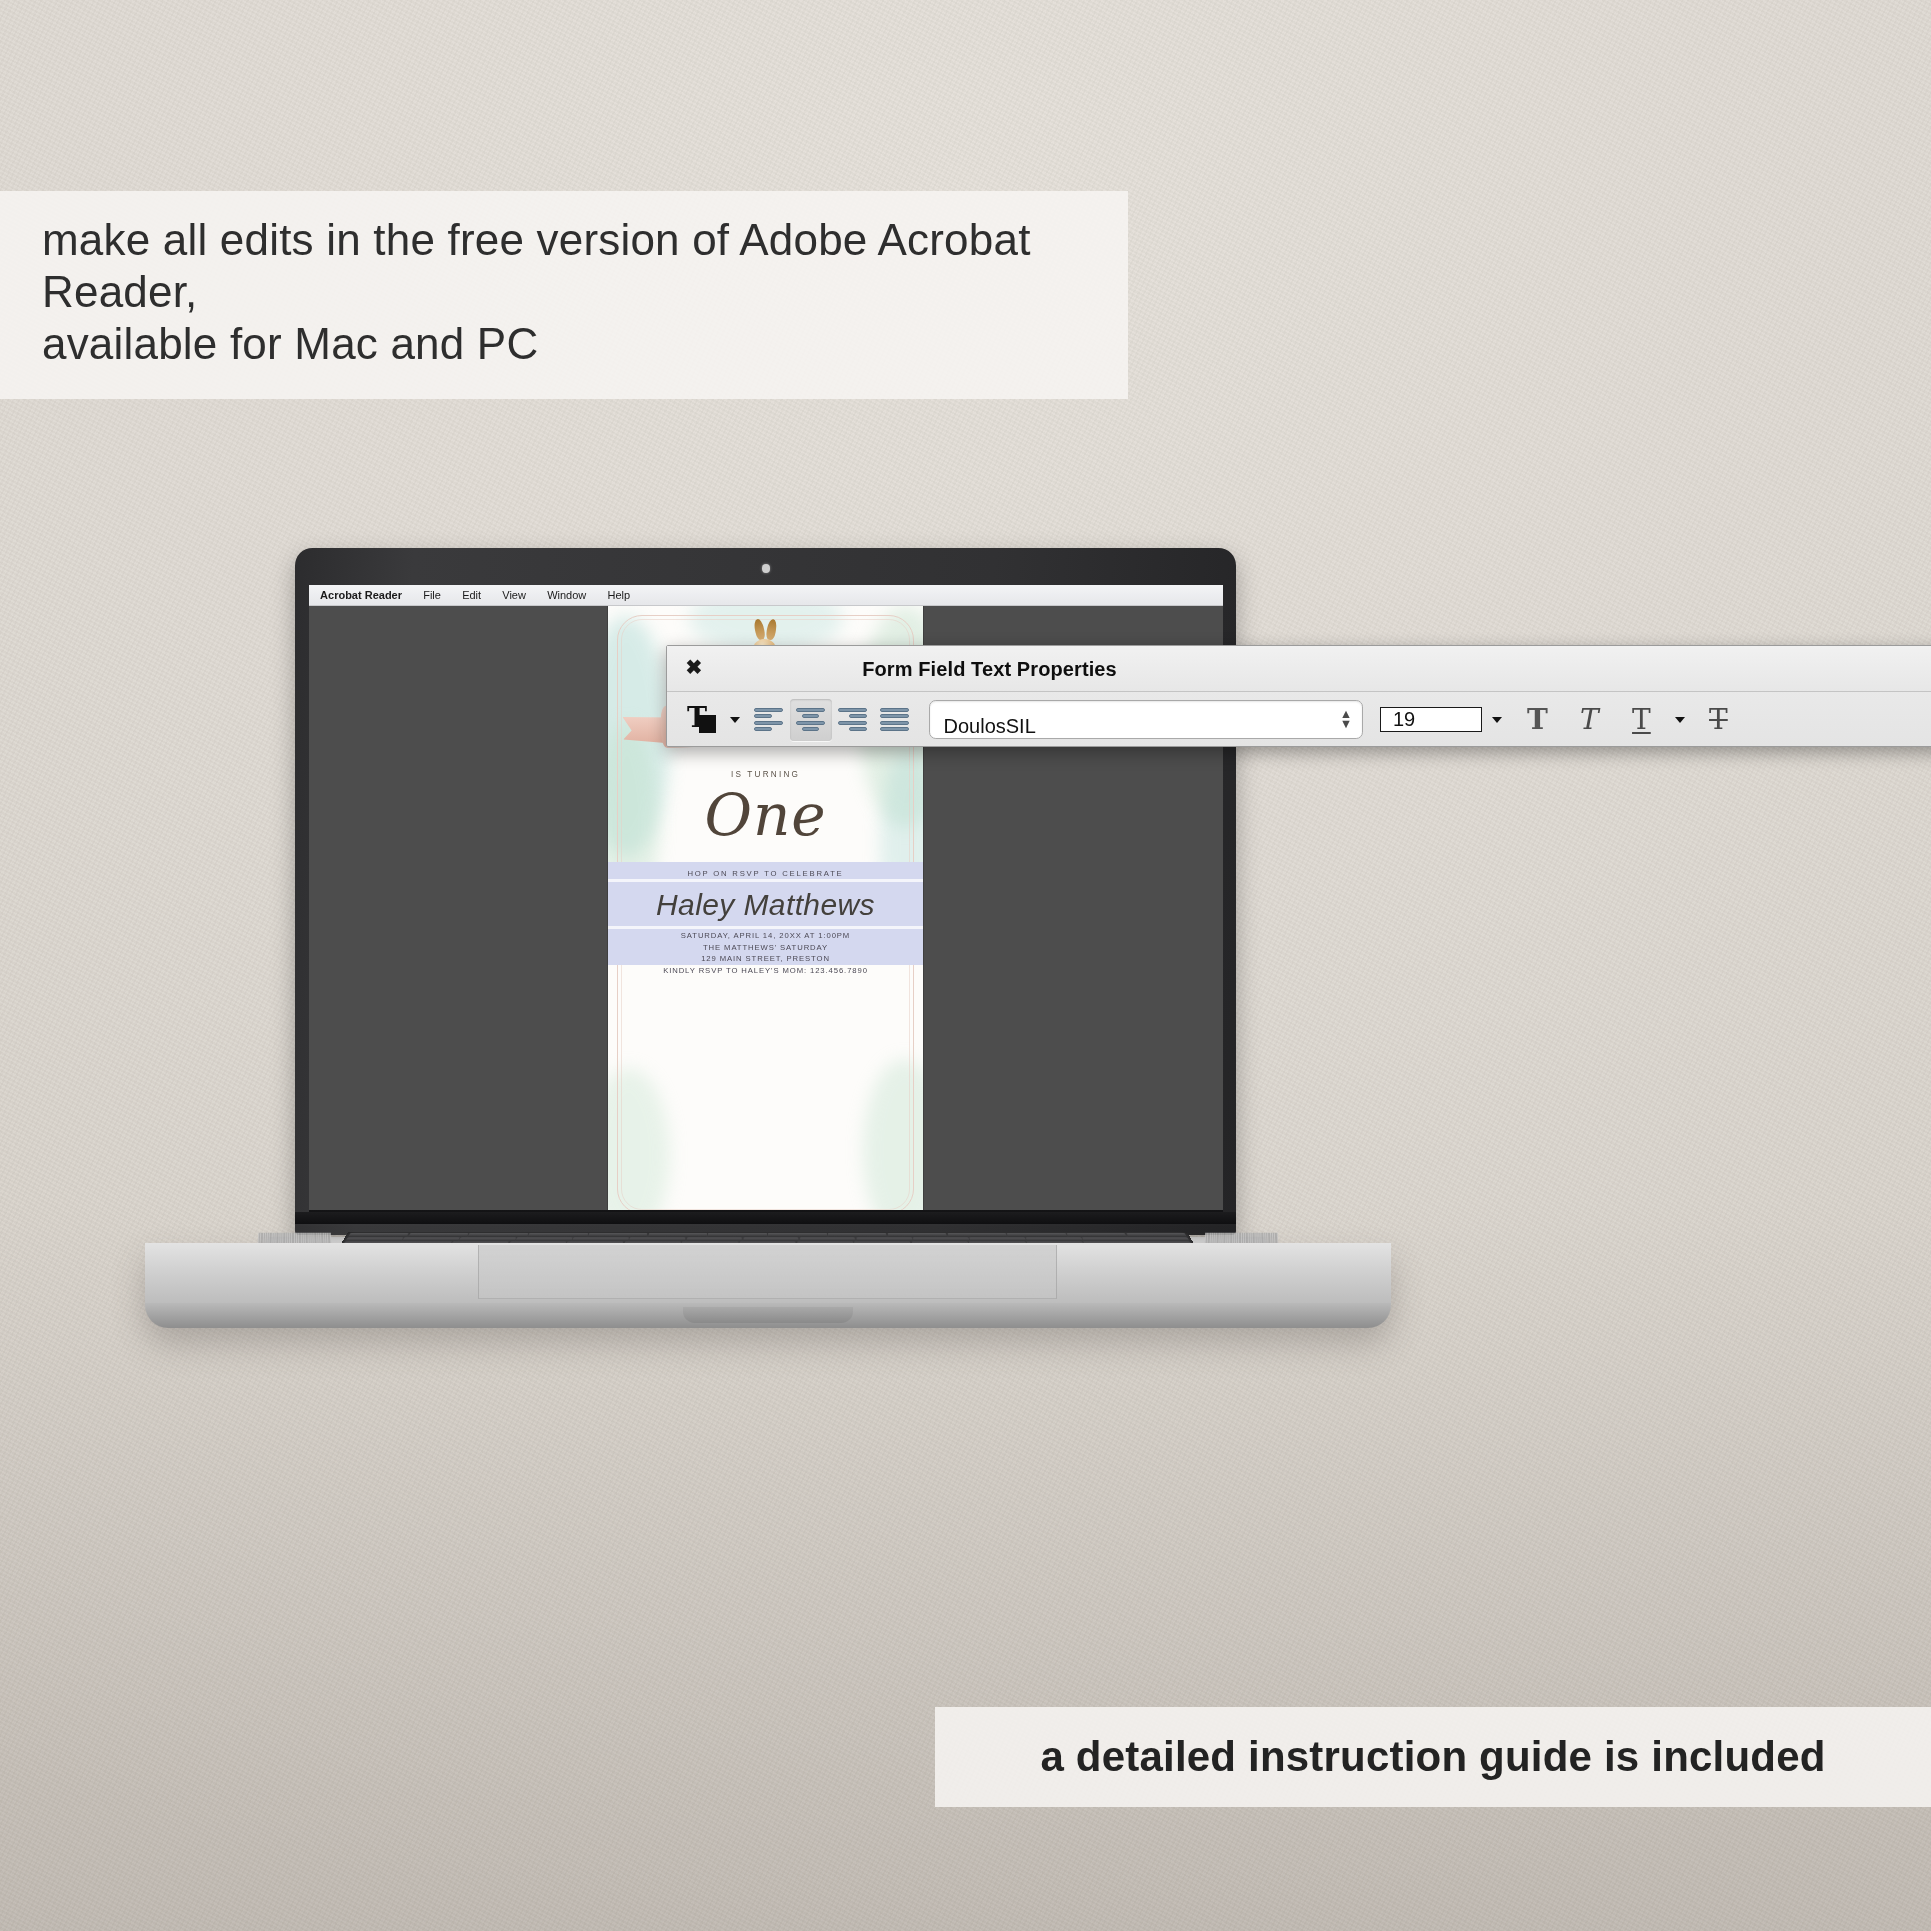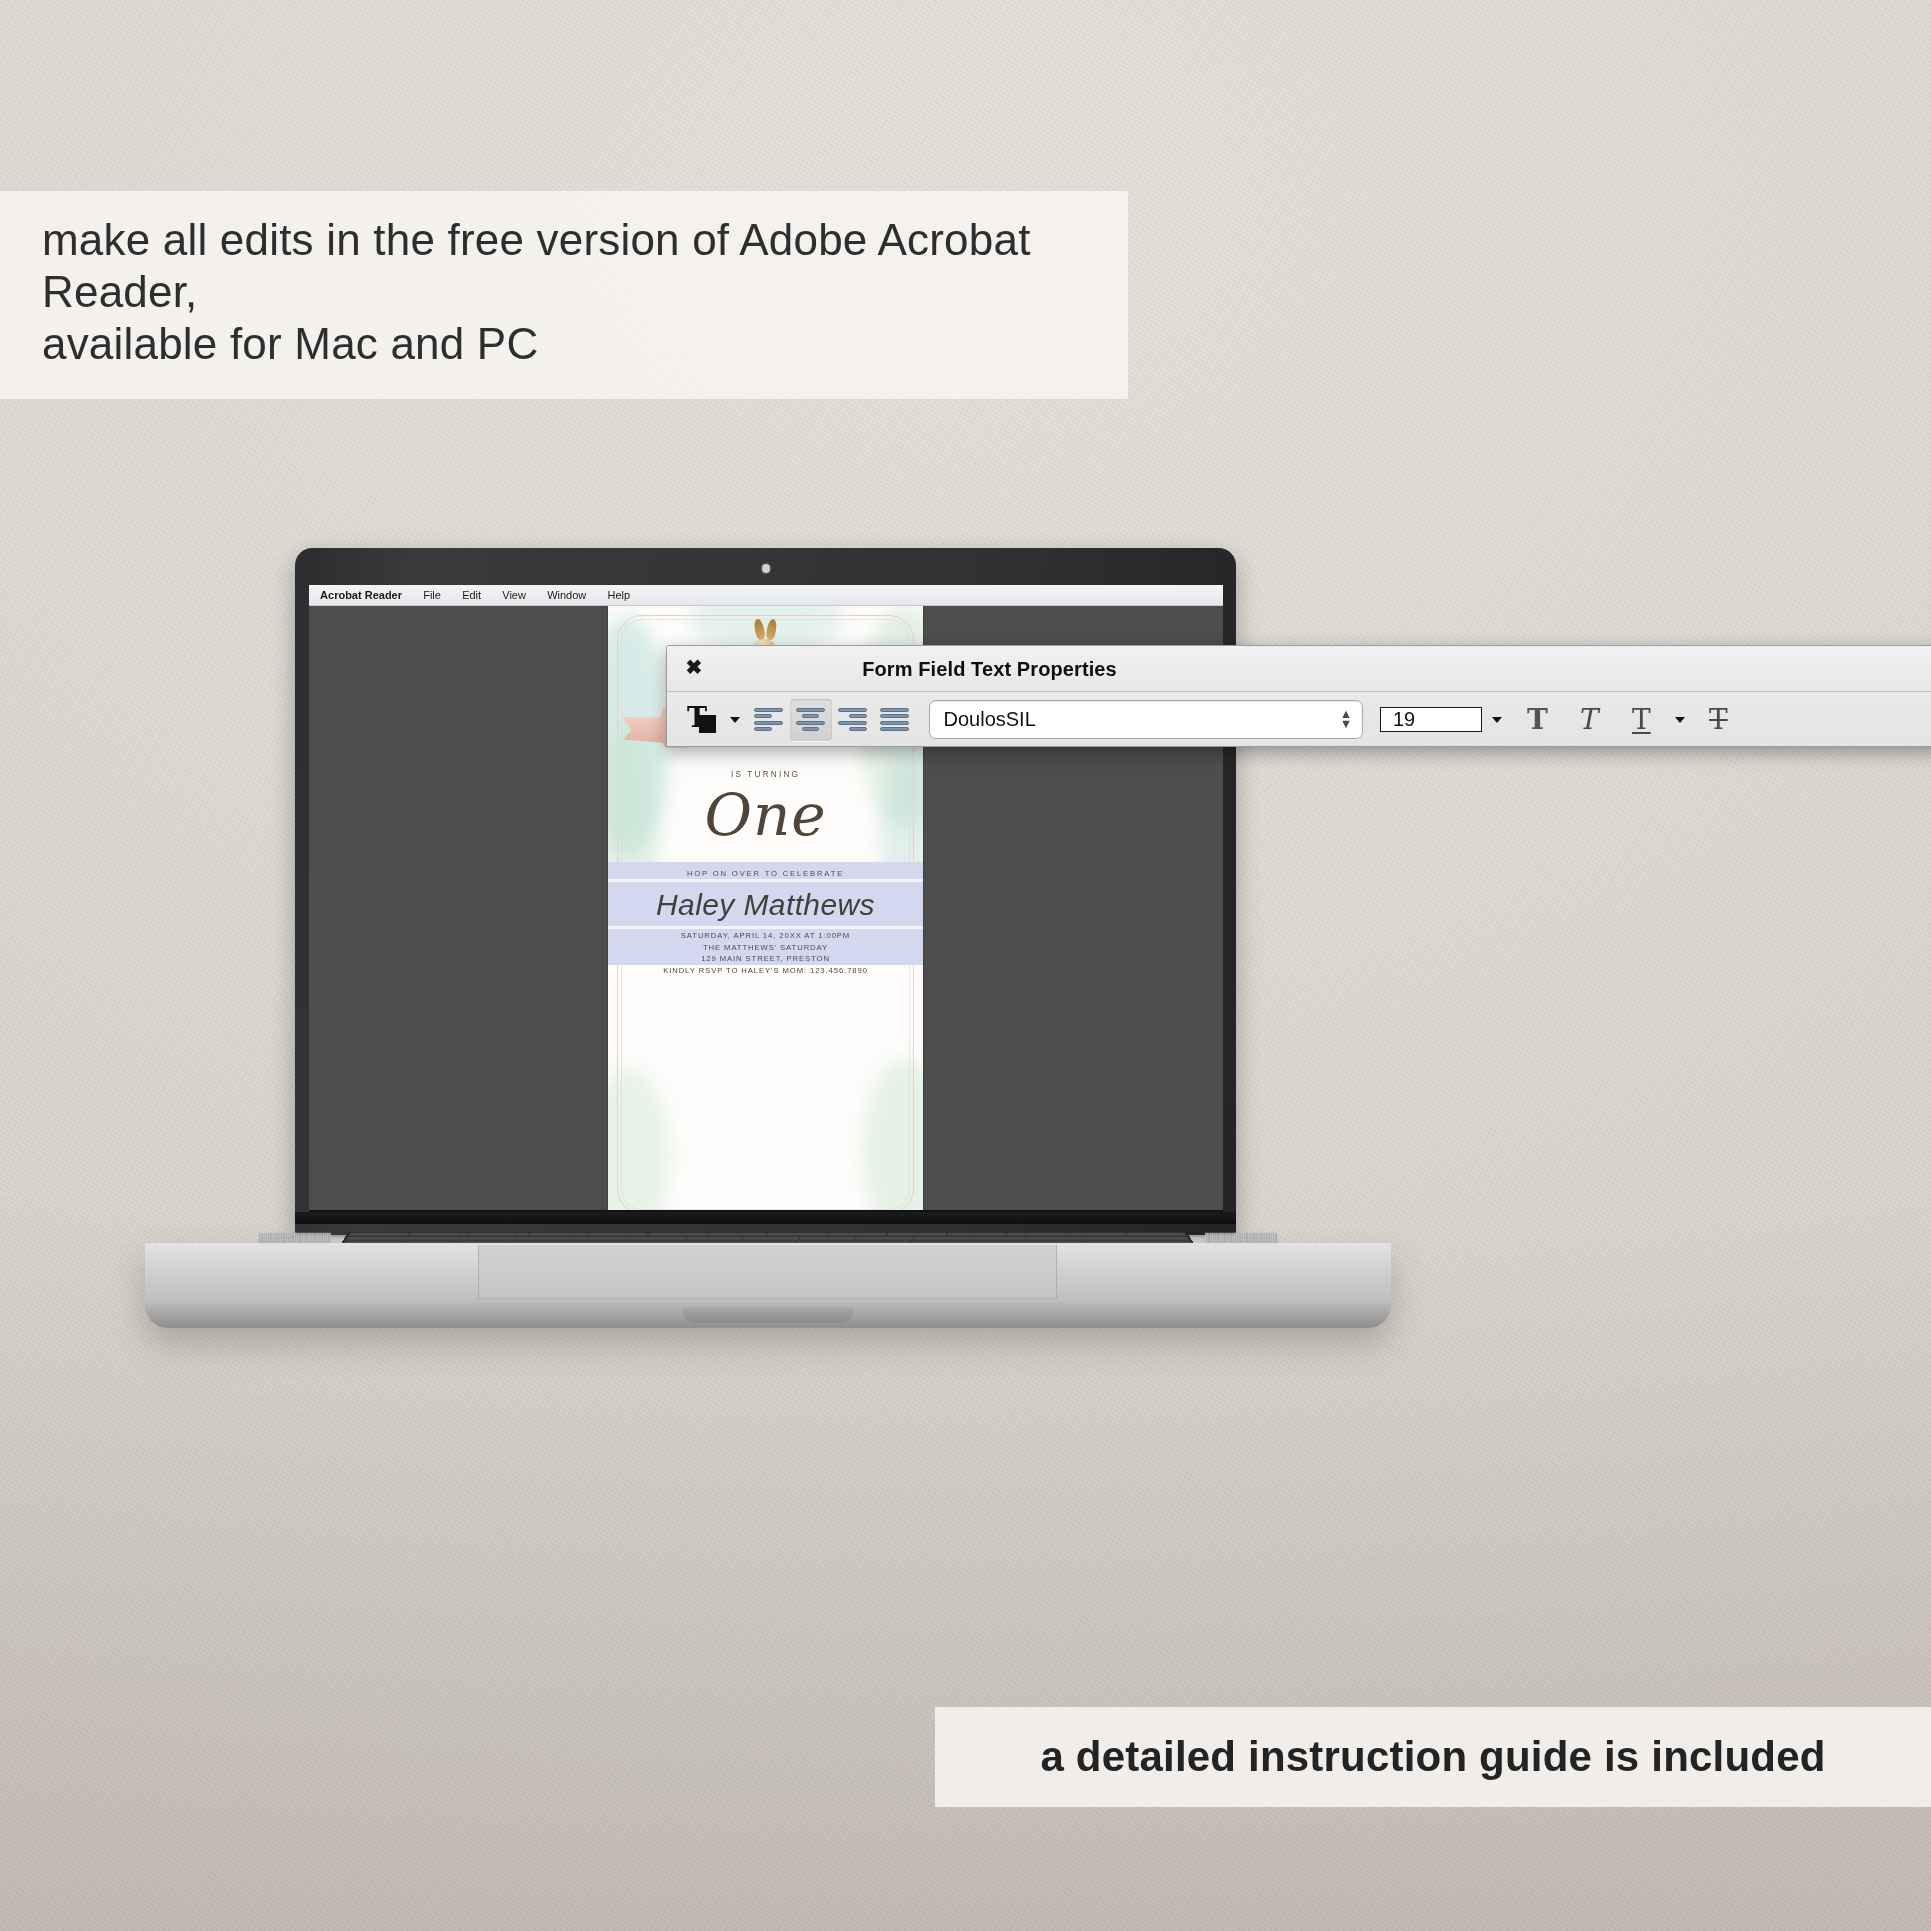--- a/index.html
+++ b/index.html
@@ -328,21 +328,21 @@
   .align.c i:nth-child(3){ width:100%; } .align.c i:nth-child(4){ width:62%; }
   .align.r i{ margin-left:auto; }
   .align.r i:nth-child(1){ width:100%; } .align.r i:nth-child(2){ width:62%; }
   .align.r i:nth-child(3){ width:100%; } .align.r i:nth-child(4){ width:62%; }
   .align.j i{ width:100%; }
 
   #font-select{
     position:relative; width:434px; height:39px; margin-left:13.5px;
     background:#fff; border:1px solid #a9a9a9; border-radius:6.8px;
     box-shadow:inset 0 1px 1.9px rgba(0,0,0,.10);
-    display:flex; align-items:center;
+    display:flex; align-items:flex-end;
     cursor:pointer;
   }
   #font-name{ padding-left:13.5px; font-size:20px; color:#111; }
   #font-stepper{
     position:absolute; right:9.7px; top:50%; transform:translateY(-50%);
     display:flex; flex-direction:column; gap:2.9px; color:#4a4a4a; line-height:.6; font-size:12.6px;
   }
   #font-stepper span{ display:block; }
 
   #size-box{
@@ -434,21 +434,21 @@
           </div>
 
           <div id="is-turning">IS TURNING</div>
           <div id="one">One</div>
 
           <div id="band">
             <div class="band-sep" style="top:17.4px;"></div>
             <div class="band-sep" style="top:64px;"></div>
           </div>
 
-          <div id="hop">HOP ON OVER TO CELEBRATE</div>
+          <div id="hop">HOP ON RSVP TO CELEBRATE</div>
           <div id="name">Haley Matthews</div>
 
           <div id="details">
             <div>SATURDAY, APRIL 14, 20XX AT 1:00PM</div>
             <div>THE MATTHEWS' SATURDAY</div>
             <div>129 MAIN STREET, PRESTON</div>
             <div>KINDLY RSVP TO HALEY'S MOM: 123.456.7890</div>
           </div>
 
         </div>

